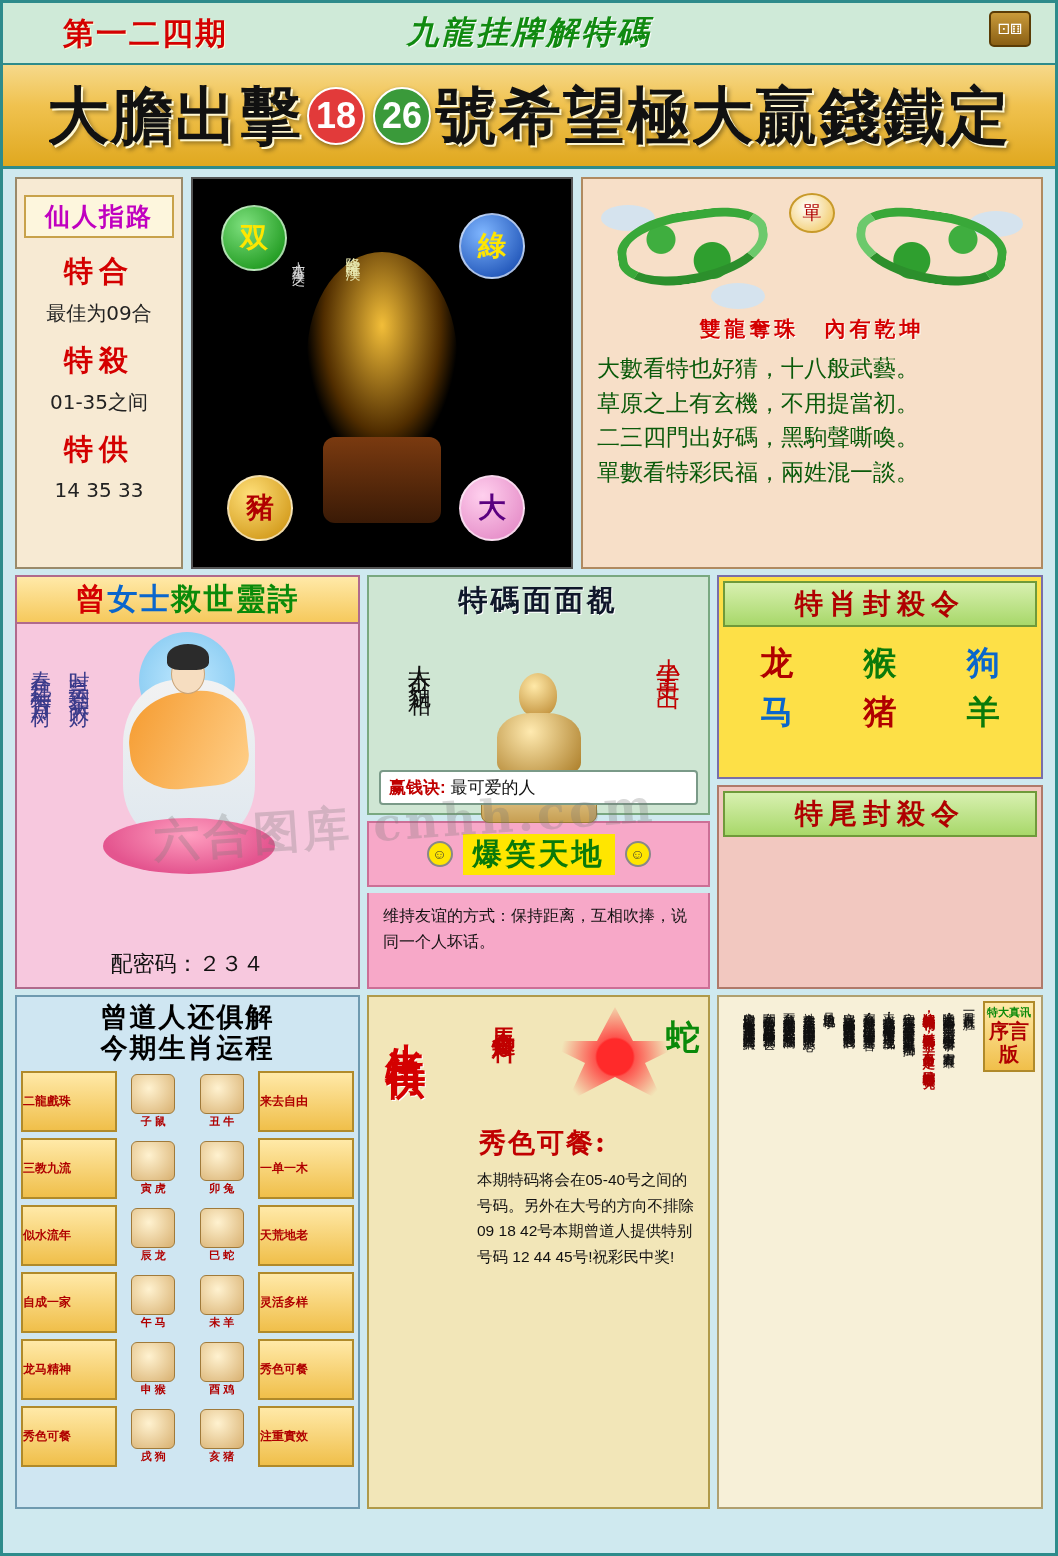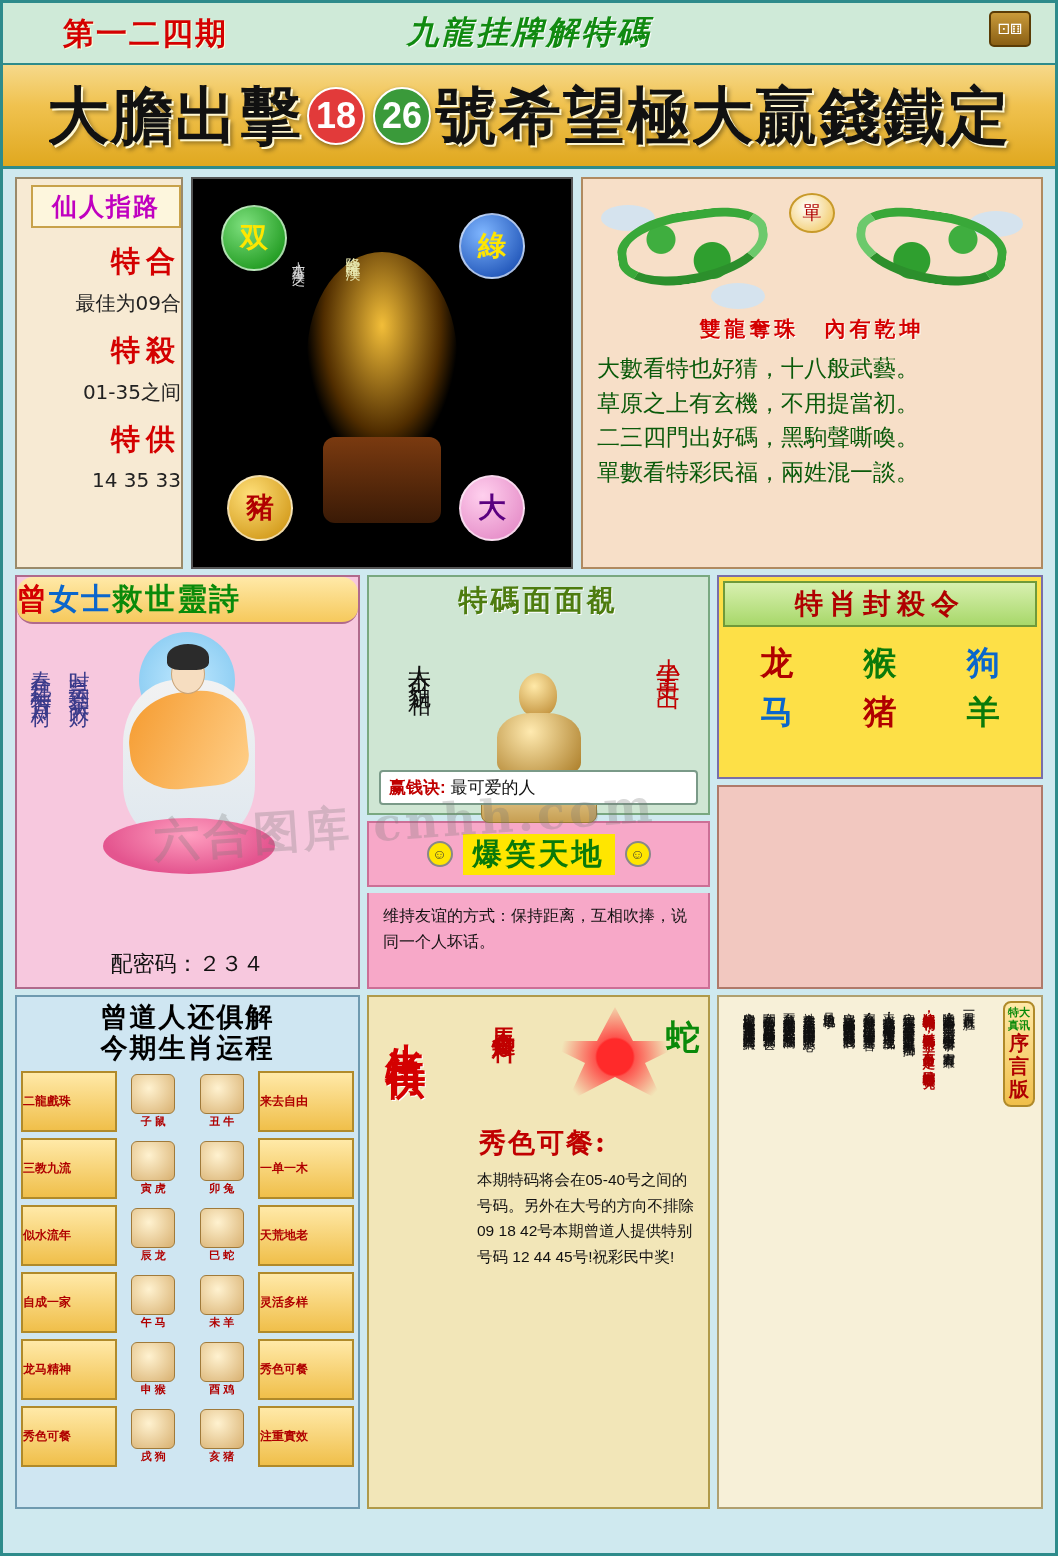--- a/index.html
+++ b/index.html
@@ -67,21 +67,21 @@
     color:#fff; font-size:36px; font-weight:bold;
     margin:0 4px; vertical-align:middle;
     border:2px solid #fff;
     box-shadow:0 2px 4px rgba(0,0,0,.4);
     font-family:"Liberation Sans", sans-serif;
   }
   
   .row1 { display:flex; padding:8px 12px 0 12px; gap:8px; height:400px; }
   .panel-left {
     width:168px; background:#f7ead3; border:2px solid #9a8a6a;
-    display:flex; flex-direction:column; align-items:flex-end; padding-top:6px;
+    display:flex; flex-direction:column; align-items:center; padding-top:16px;
   }
   .xianren {
     width:150px; background:#fdf6dd; border:2px solid #c8a24a;
     text-align:center; font-size:25px; font-weight:bold; color:#c000c0;
     font-family:"DejaVu Serif", serif; padding:3px 0; letter-spacing:2px;
   }
   .tip-title {
     font-size:29px; font-weight:bold; color:#d40000;
     font-family:"DejaVu Serif", serif; margin-top:14px; letter-spacing:6px;
   }
@@ -159,22 +159,22 @@
   }
   .poem { font-size:23px; color:#0a5a0a; line-height:1.5; font-family:"DejaVu Serif", serif; padding-left:6px;}
   
   .row2 { display:flex; padding:6px 12px 0 12px; gap:7px; height:420px; }
   .zeng {
     width:345px; background:#f7c8de; border:2px solid #b06a8c; display:flex; flex-direction:column;
   }
   .zeng-title {
     background:linear-gradient(#ffe9a8,#f6c95c);
     border-bottom:2px solid #b06a8c;
-    text-align:left; font-size:30px; font-weight:bold;
-    font-family:"DejaVu Serif", serif; letter-spacing:2px; padding:2px 0;border-radius:16px;
+    text-align:center; font-size:30px; font-weight:bold;
+    font-family:"DejaVu Serif", serif; letter-spacing:2px; padding:2px 0;
   }
   .zeng-title span:nth-child(1){color:#d40000;}
   .zeng-title span:nth-child(2){color:#0a66cc;}
   .zeng-title span:nth-child(3){color:#0a8a0a;}
   .zeng-body { flex:1; position:relative; }
   .lady {
     position:absolute; left:82px; top:8px; width:180px; height:250px;
   }
   .halo{
     position:absolute; left:40px; top:0; width:96px; height:96px; border-radius:50%;
@@ -211,21 +211,21 @@
   .vright {
     position:absolute; left:48px; top:30px; writing-mode:vertical-rl;
     font-size:21px; color:#3a3a8a; letter-spacing:6px; font-family:"DejaVu Serif", serif;
   }
   .mima { text-align:center; font-size:22px; padding:6px 0 8px; color:#111; font-family:"DejaVu Sans", sans-serif;}
   .midcol { width:343px; display:flex; flex-direction:column; gap:6px; }
   .temian {
     flex:1; background:#cfe6d3; border:2px solid #79a880; position:relative;
   }
   .temian-title {
-    text-align:center; font-size:29px; font-weight:bold; color:#4d7c0f;
+    text-align:center; font-size:29px; font-weight:bold; color:#0f172a;
     font-family:"DejaVu Serif", serif; letter-spacing:3px; padding:4px 0 0;
     text-shadow:1px 1px 0 #fff;
   }
   .buddha {
     position:absolute; left:50%; top:96px; transform:translateX(-50%);
     width:132px; height:150px;
   }
   .b-head{position:absolute; left:46px; top:0; width:38px;height:44px;border-radius:50% 50% 45% 45%;background:radial-gradient(circle at 40% 30%,#ffe9a8,#b8832a);}
   .b-body{position:absolute; left:24px; top:40px; width:84px;height:62px;border-radius:40% 40% 20% 20%;background:radial-gradient(circle at 40% 30%,#ffeab0,#a97a24);}
   .b-base{position:absolute; left:8px; bottom:0; width:116px;height:48px;border-radius:14px 14px 8px 8px;background:linear-gradient(#f2dfae,#c79f52);border:1px solid #9a7b34;}
@@ -328,22 +328,22 @@
     font-family:"DejaVu Serif", serif; letter-spacing:2px;
   }
   .sx-text {
     position:absolute; left:108px; right:10px; top:170px;
     font-size:15.5px; line-height:1.65; color:#111;
   }
   .xuyan {
     flex:1; background:#f7f0d8; border:2px solid #b0a070; position:relative; padding:6px 6px 6px 4px;
   }
   .xy-badge {
-    position:absolute; right:6px; top:4px; width:32px;
-    background:linear-gradient(#ffe9a8,#f0bf4a); border:2px solid #b08a2a; border-radius:8px;
+    position:absolute; right:6px; top:4px; width:52px;
+    background:linear-gradient(#ffe9a8,#f0bf4a); border:2px solid #b08a2a; border-radius:0;
     text-align:center; padding:4px 0; color:#b00000; font-weight:bold;
     font-size:20px; font-family:"DejaVu Serif", serif; line-height:1.15;
   }
   .xy-badge .top { font-size:11px; color:#0a8a0a; display:block; }
   .xy-cols {
     height:100%; display:flex; flex-direction:row-reverse; gap:2px;
     padding-right:58px;
   }
   .xy-col {
     writing-mode:vertical-rl; font-size:12.4px; line-height:1.45; color:#111;
@@ -465,20 +465,21 @@
         <div class="fs-grid">
           <div class="fs-cell" style="color:#b00000">龙</div>
           <div class="fs-cell" style="color:#0a7a0a">猴</div>
           <div class="fs-cell" style="color:#0a66cc">狗</div>
           <div class="fs-cell" style="color:#0a66cc">马</div>
           <div class="fs-cell" style="color:#b00000">猪</div>
           <div class="fs-cell" style="color:#0a7a0a">羊</div>
         </div>
       </div>
       <div class="fengsha2">
+        <div class="fs2-title">特尾封殺令</div>
       </div>
     </div>
   </div>
 
   <div class="row3">
 
     <div class="zodiac">
       <div class="z-title">
         <div class="l1">曾道人还俱解</div>
         <div class="l2">今期生肖运程</div>

